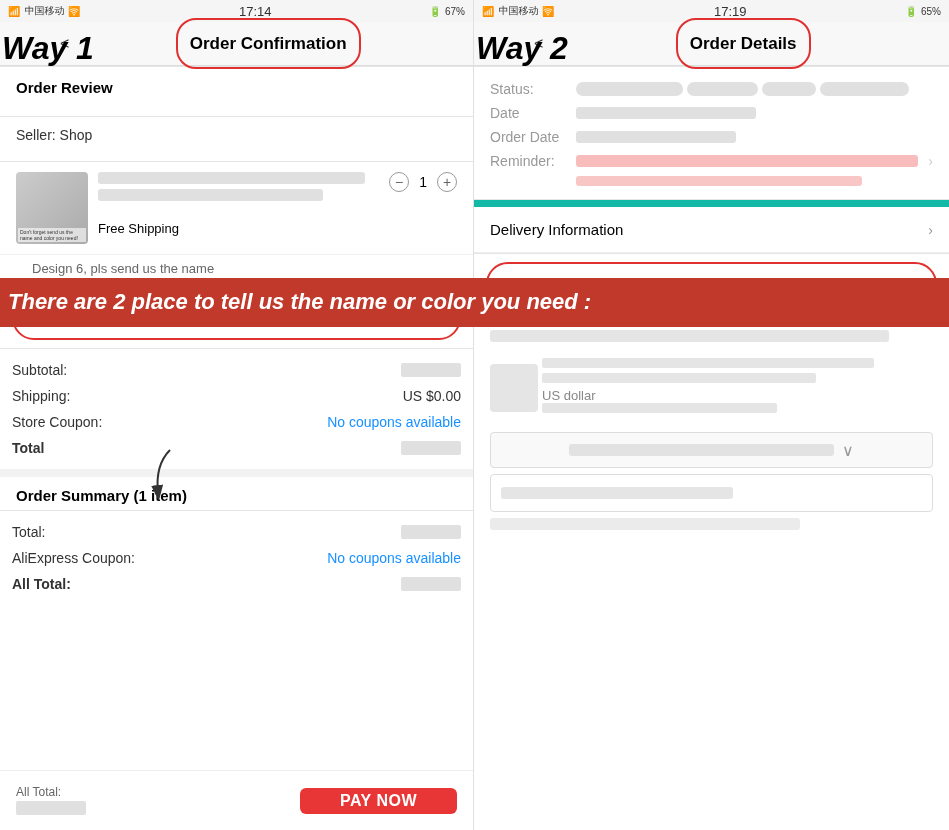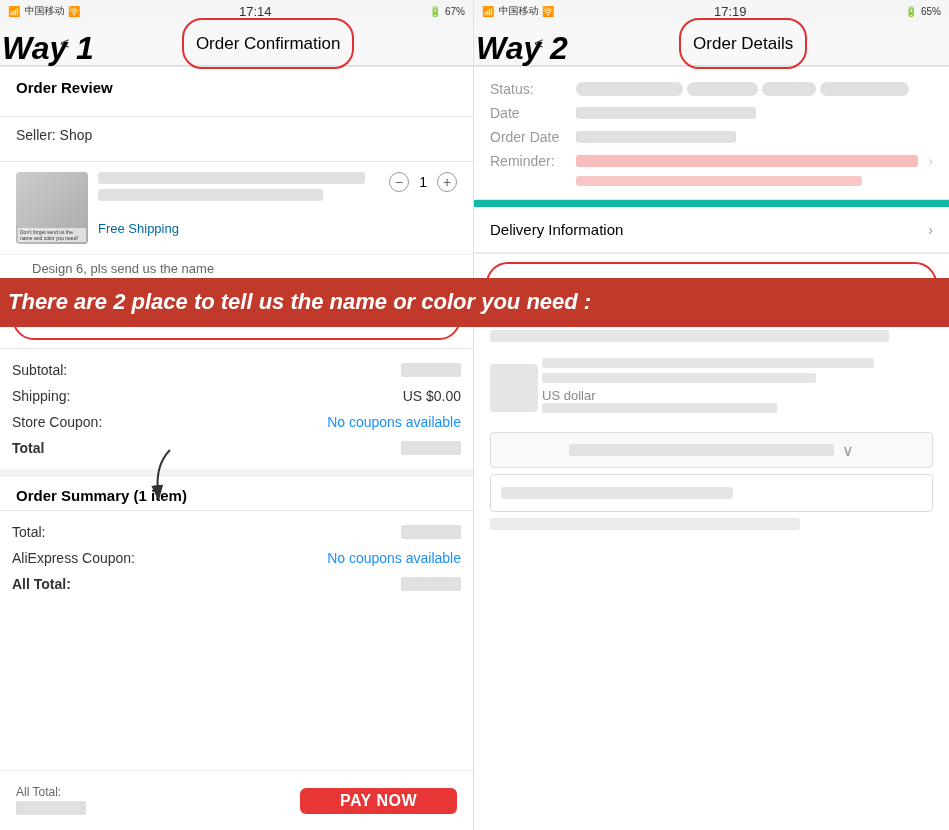--- a/index.html
+++ b/index.html
@@ -100,21 +100,21 @@
       left: 2px;
       top: 8px;
       z-index: 10;
     }
 
     .nav-title-oval {
       border: 2px solid #e03030;
       border-radius: 20px;
       padding: 14px 12px;
       font-size: 17px;
-      font-weight: 400;
+      font-weight: 700;
       text-align: right;
     }
 
     
     .divider {
       height: 1px;
       background: #e5e5e5;
       margin: 0;
     }
 
@@ -184,21 +184,21 @@
       height: 12px;
       background: #ccc;
       border-radius: 3px;
       margin-bottom: 5px;
       opacity: 0.6;
     }
     .product-blurred.medium { width: 80%; }
     .product-blurred.long { width: 95%; }
 
     .free-shipping {
-      color: #0369a1;
+      color: #000000;
       font-size: 13px;
       margin-top: 20px;
     }
 
     .quantity-control {
       display: flex;
       align-items: center;
       gap: 10px;
       font-size: 14px;
     }

